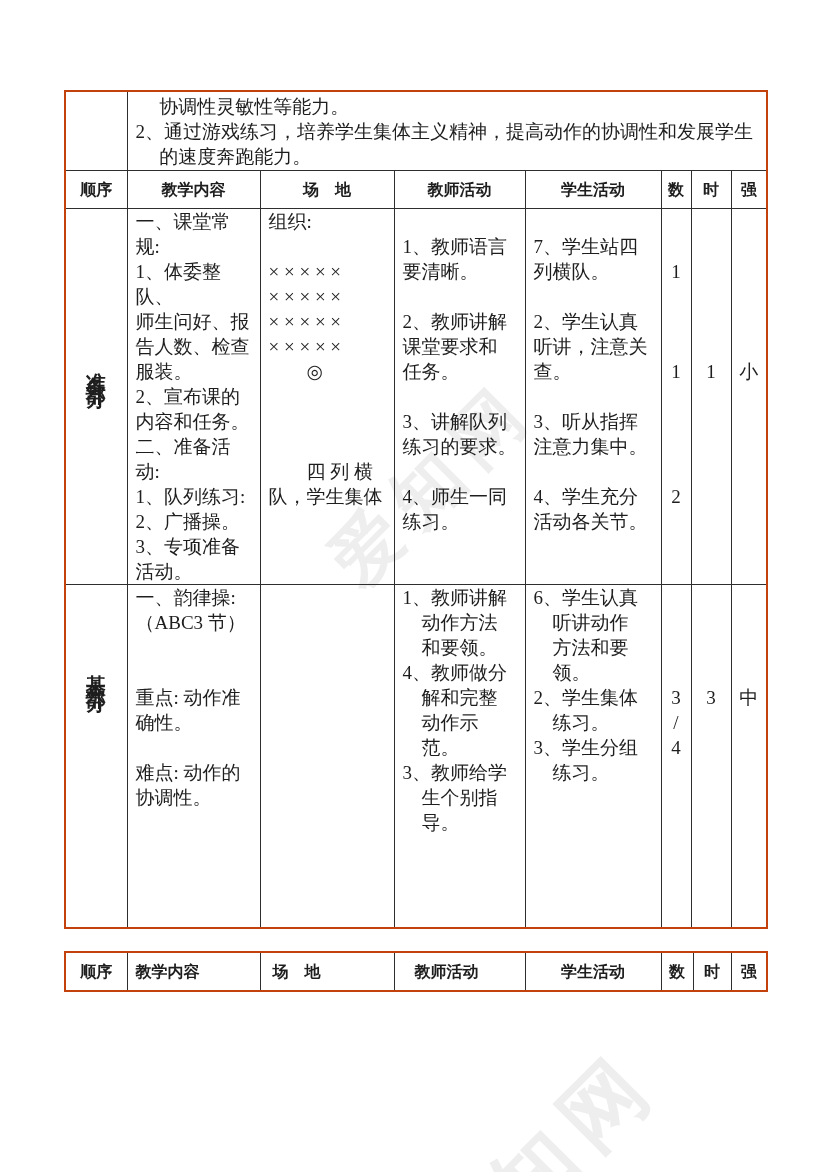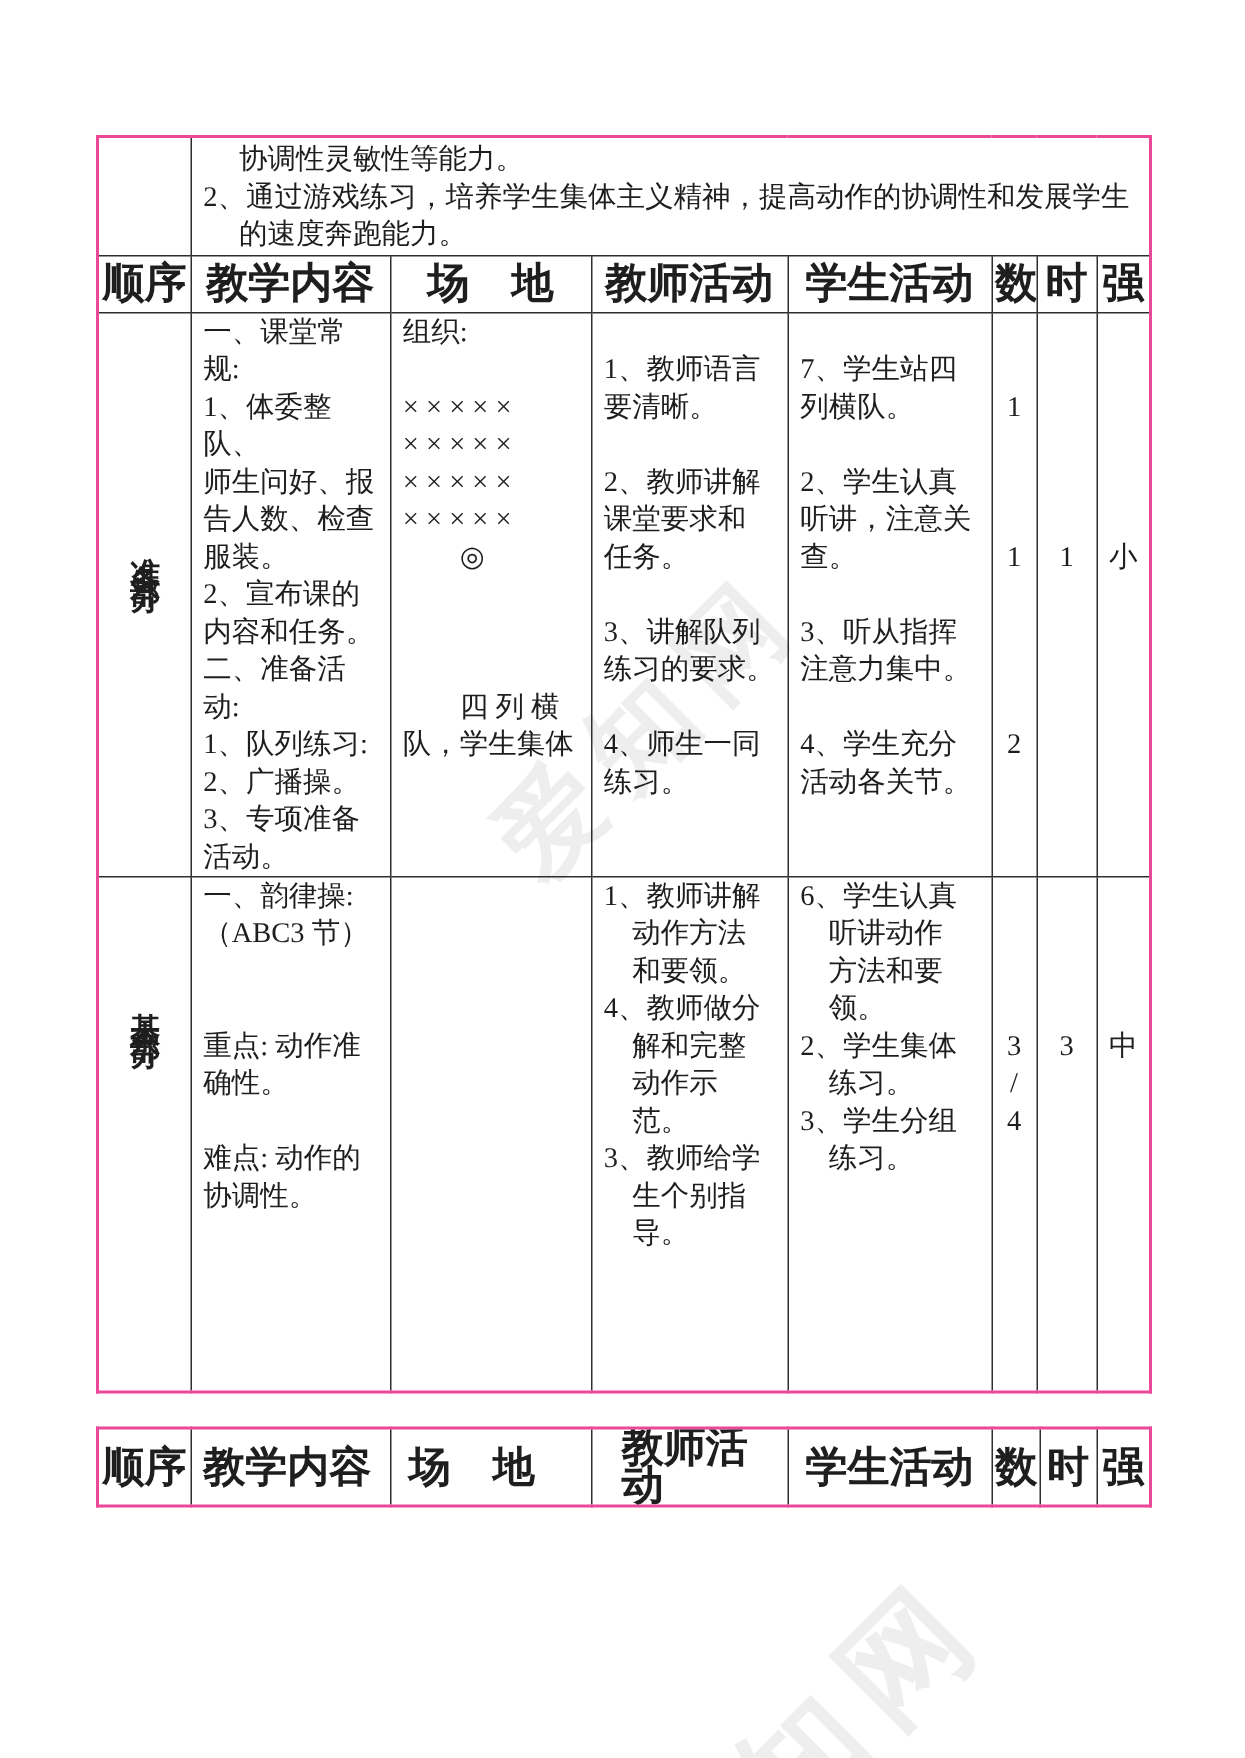--- a/index.html
+++ b/index.html
@@ -17,27 +17,27 @@
   }
   #wm-bottom{font-size:82px;}
   table.plan{
     position:absolute;left:64px;z-index:1;
     border-collapse:collapse;table-layout:fixed;width:702px;
     background:transparent;
   }
   #table1{top:90px;}
   #table2{top:951px;}
   .plan,{border:2px solid #2e2e2e;}
-  table.plan{border:2px solid #ec4899;}
+  table.plan{border:2px solid #c2410c;}
   .plan td,.plan th{
     border:1px solid #2e2e2e;vertical-align:top;overflow:hidden;
     font-size:19px;line-height:25px;padding:0 8px;
   }
   .plan th{
-    font-weight:bold;font-size:28px;text-align:center;
+    font-weight:bold;font-size:16px;text-align:center;
     vertical-align:middle;padding:0 2px;height:37px;
   }
   .goals-row td{height:76px;padding-top:2px;}
   .goals-cell{white-space:pre-wrap;}
   .row-prep td{height:349px;}
   .row-basic td{height:342px;}
   .multiline{white-space:pre-wrap;}
   .order-cell{padding:0 !important;}
   .order-flex{display:flex;justify-content:center;align-items:flex-start;height:100%;}
   .order-label{

